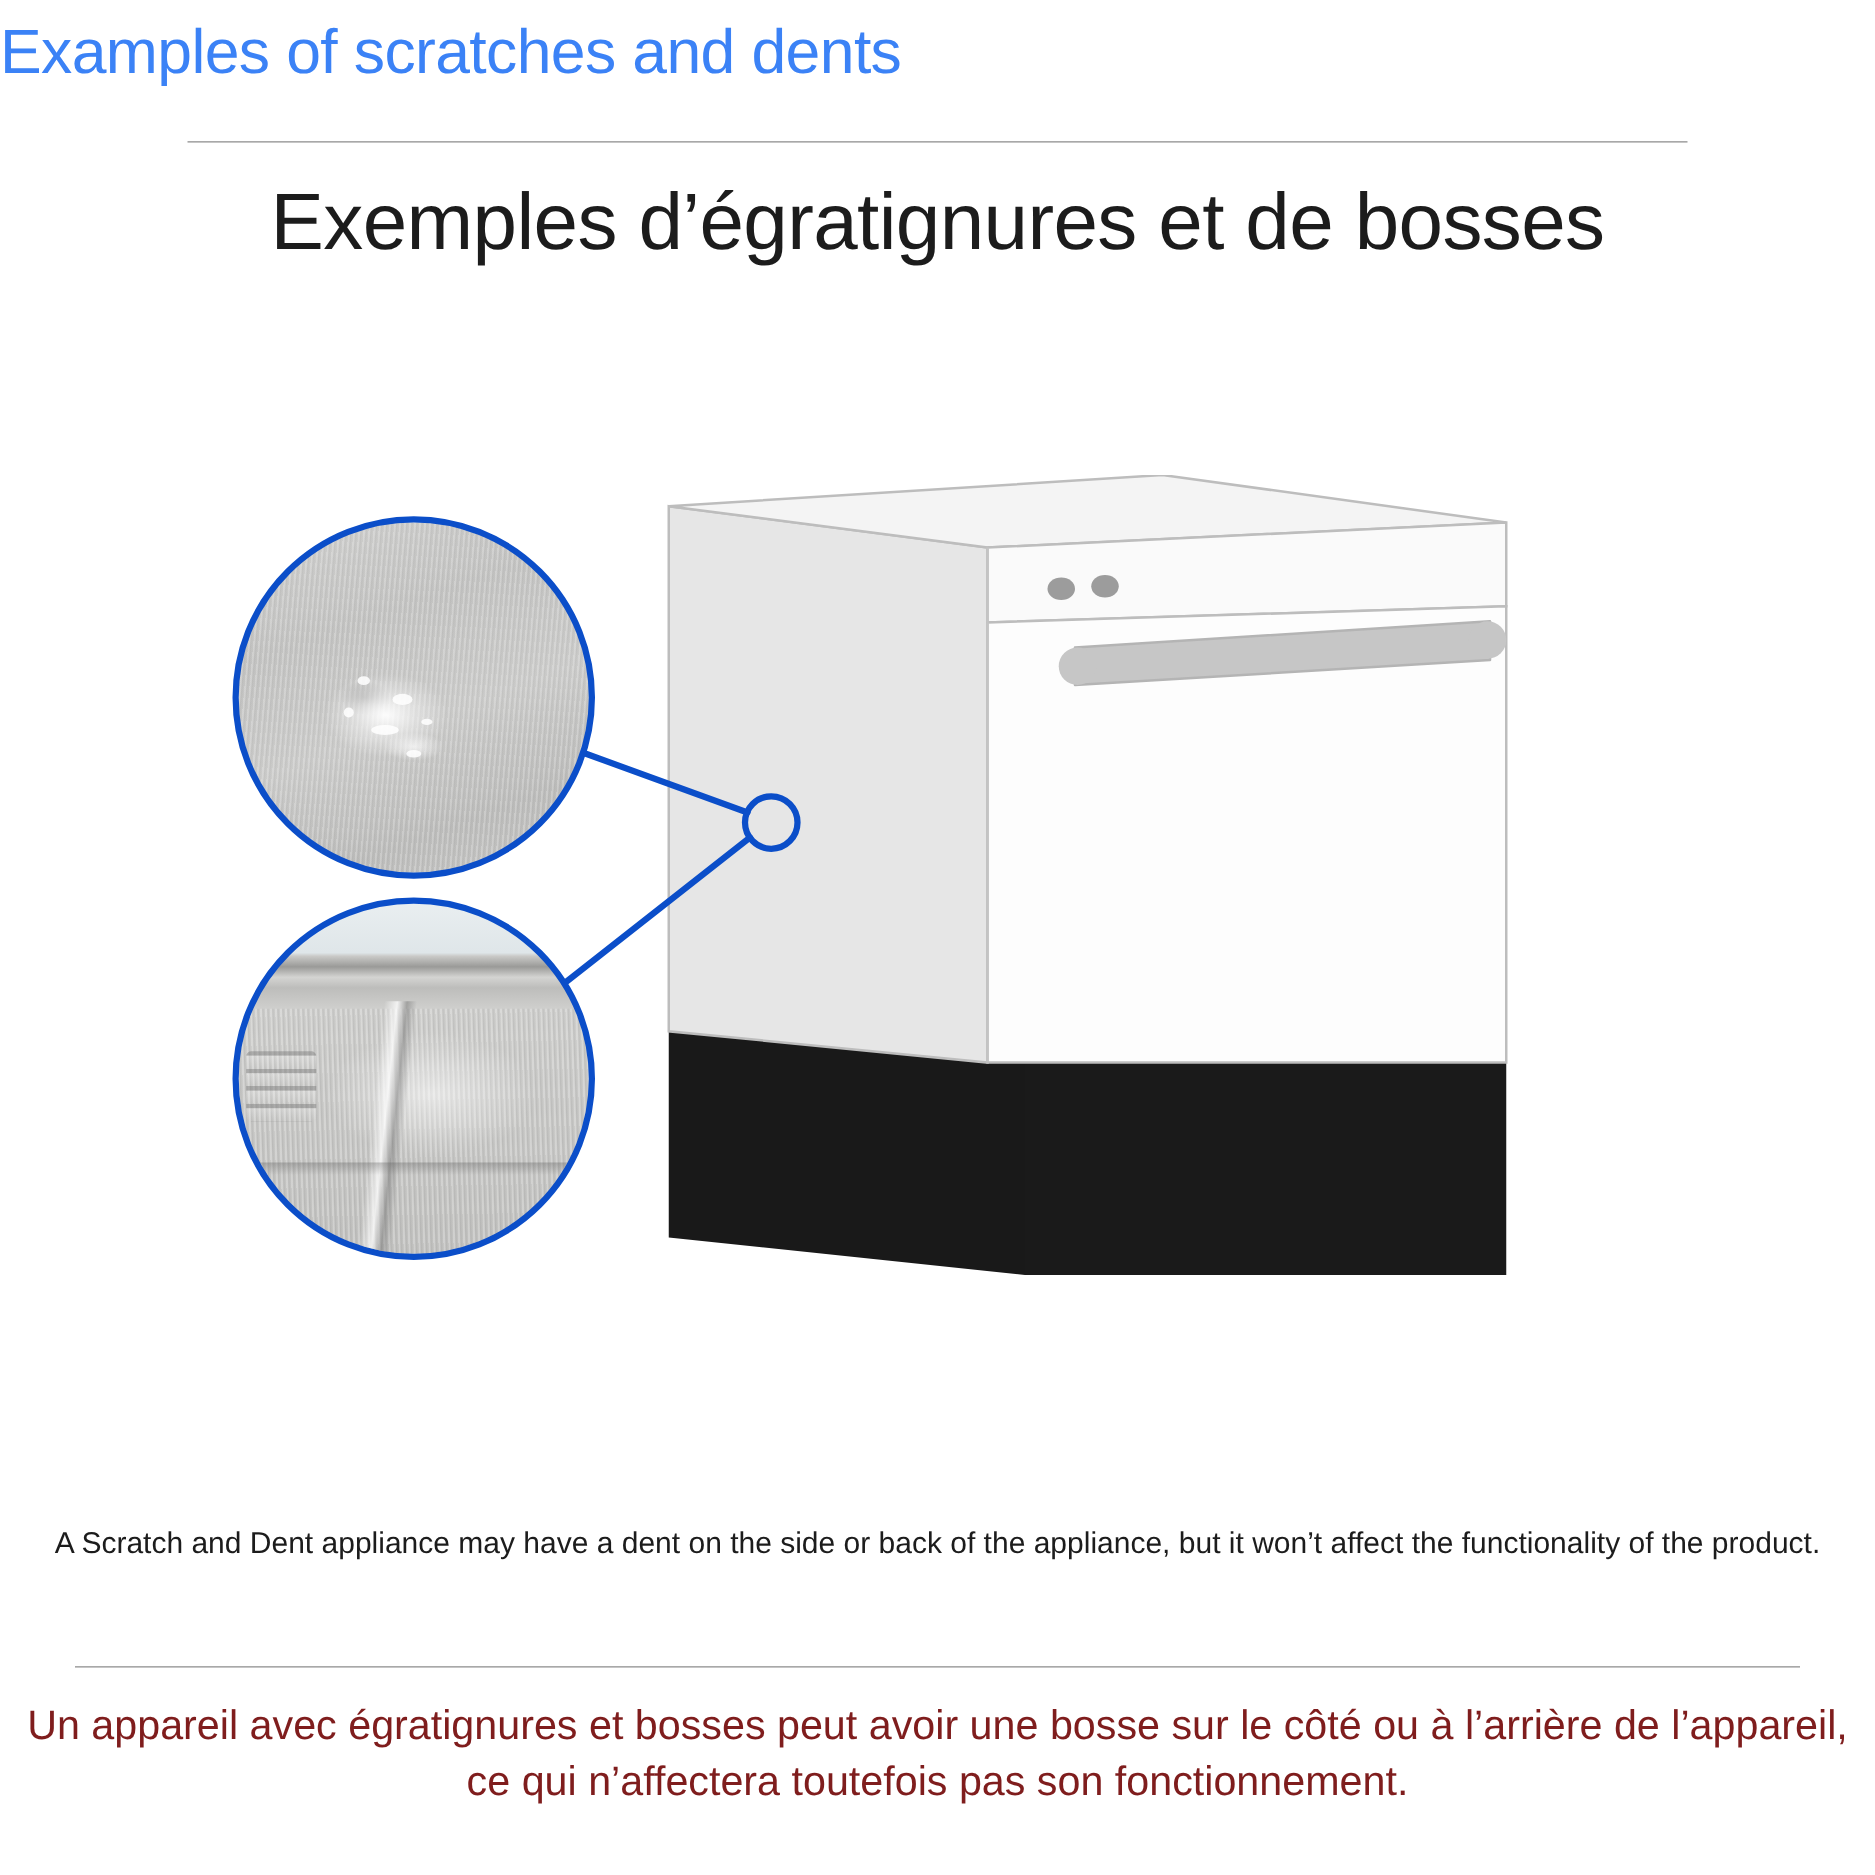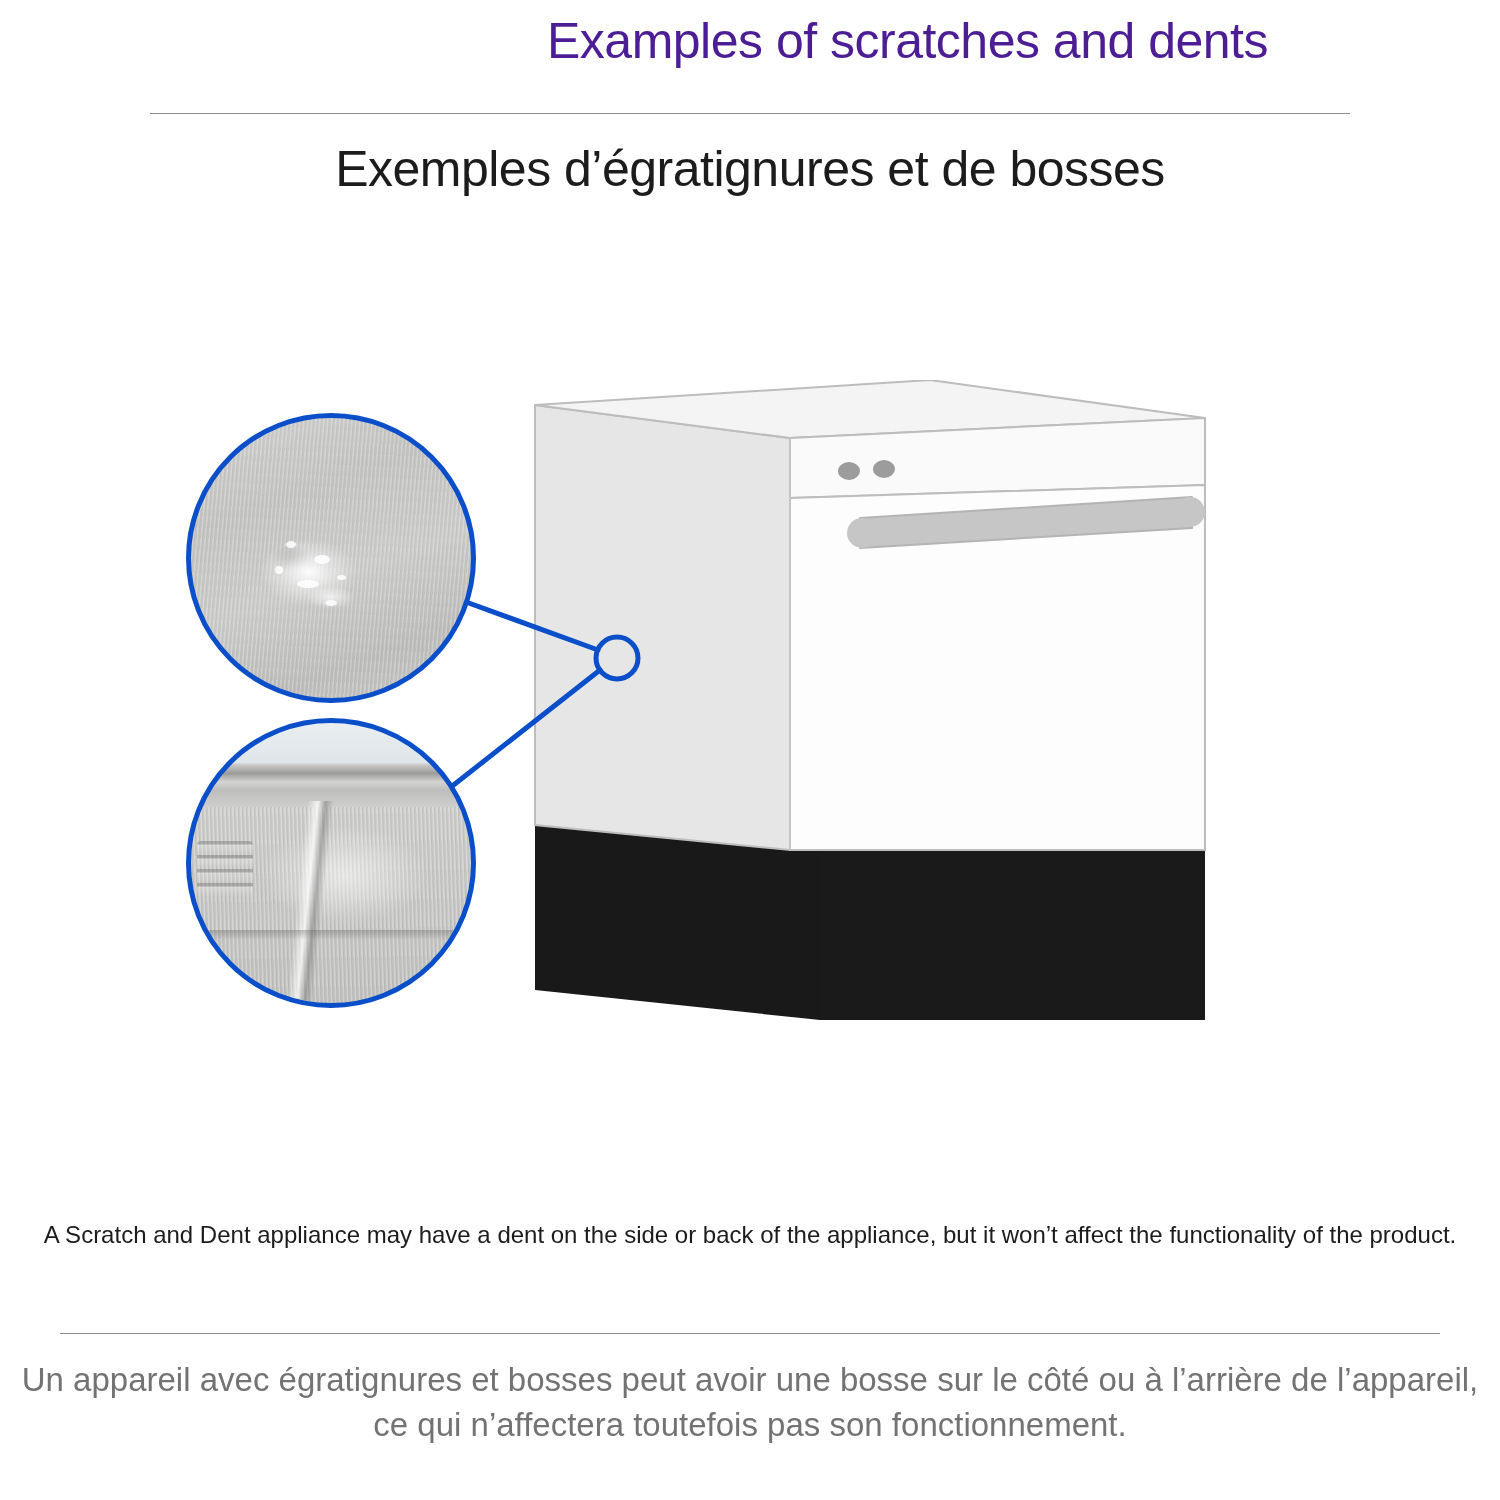--- a/index.html
+++ b/index.html
@@ -19,41 +19,41 @@
     position: absolute;
     inset: 0;
   }
 
   
   .title-en {
     position: absolute;
     top: 12px;
     left: 0;
     width: 1268px;
-    text-align: right;
+    text-align: left;
     font-size: 50px;
     font-weight: 400;
     letter-spacing: -0.5px;
-    color: #4c1d95;
+    color: #3b82f6;
   }
   .rule-top {
     position: absolute;
     top: 113px;
     left: 150px;
     width: 1200px;
     height: 1px;
     background: #8c8c8c;
   }
   .title-fr {
     position: absolute;
     top: 140px;
     left: 0;
     width: 1500px;
     text-align: center;
-    font-size: 50px;
+    font-size: 64px;
     font-weight: 400;
     letter-spacing: -0.5px;
     color: #1c1c1c;
   }
 
   
   .illustration {
     position: absolute;
     top: 380px;
     left: 0;
@@ -152,21 +152,21 @@
     background: #8c8c8c;
   }
   .caption-fr {
     position: absolute;
     top: 1357px;
     left: 20px;
     width: 1460px;
     text-align: center;
     font-size: 33px;
     line-height: 45px;
-    color: #737373;
+    color: #7f1d1d;
   }
 </style>
 </head>
 <body>
 
 <div class="page">
 
   <div class="title-en">Examples of scratches and dents</div>
   <div class="rule-top"></div>
   <div class="title-fr">Exemples d’égratignures et de bosses</div>

